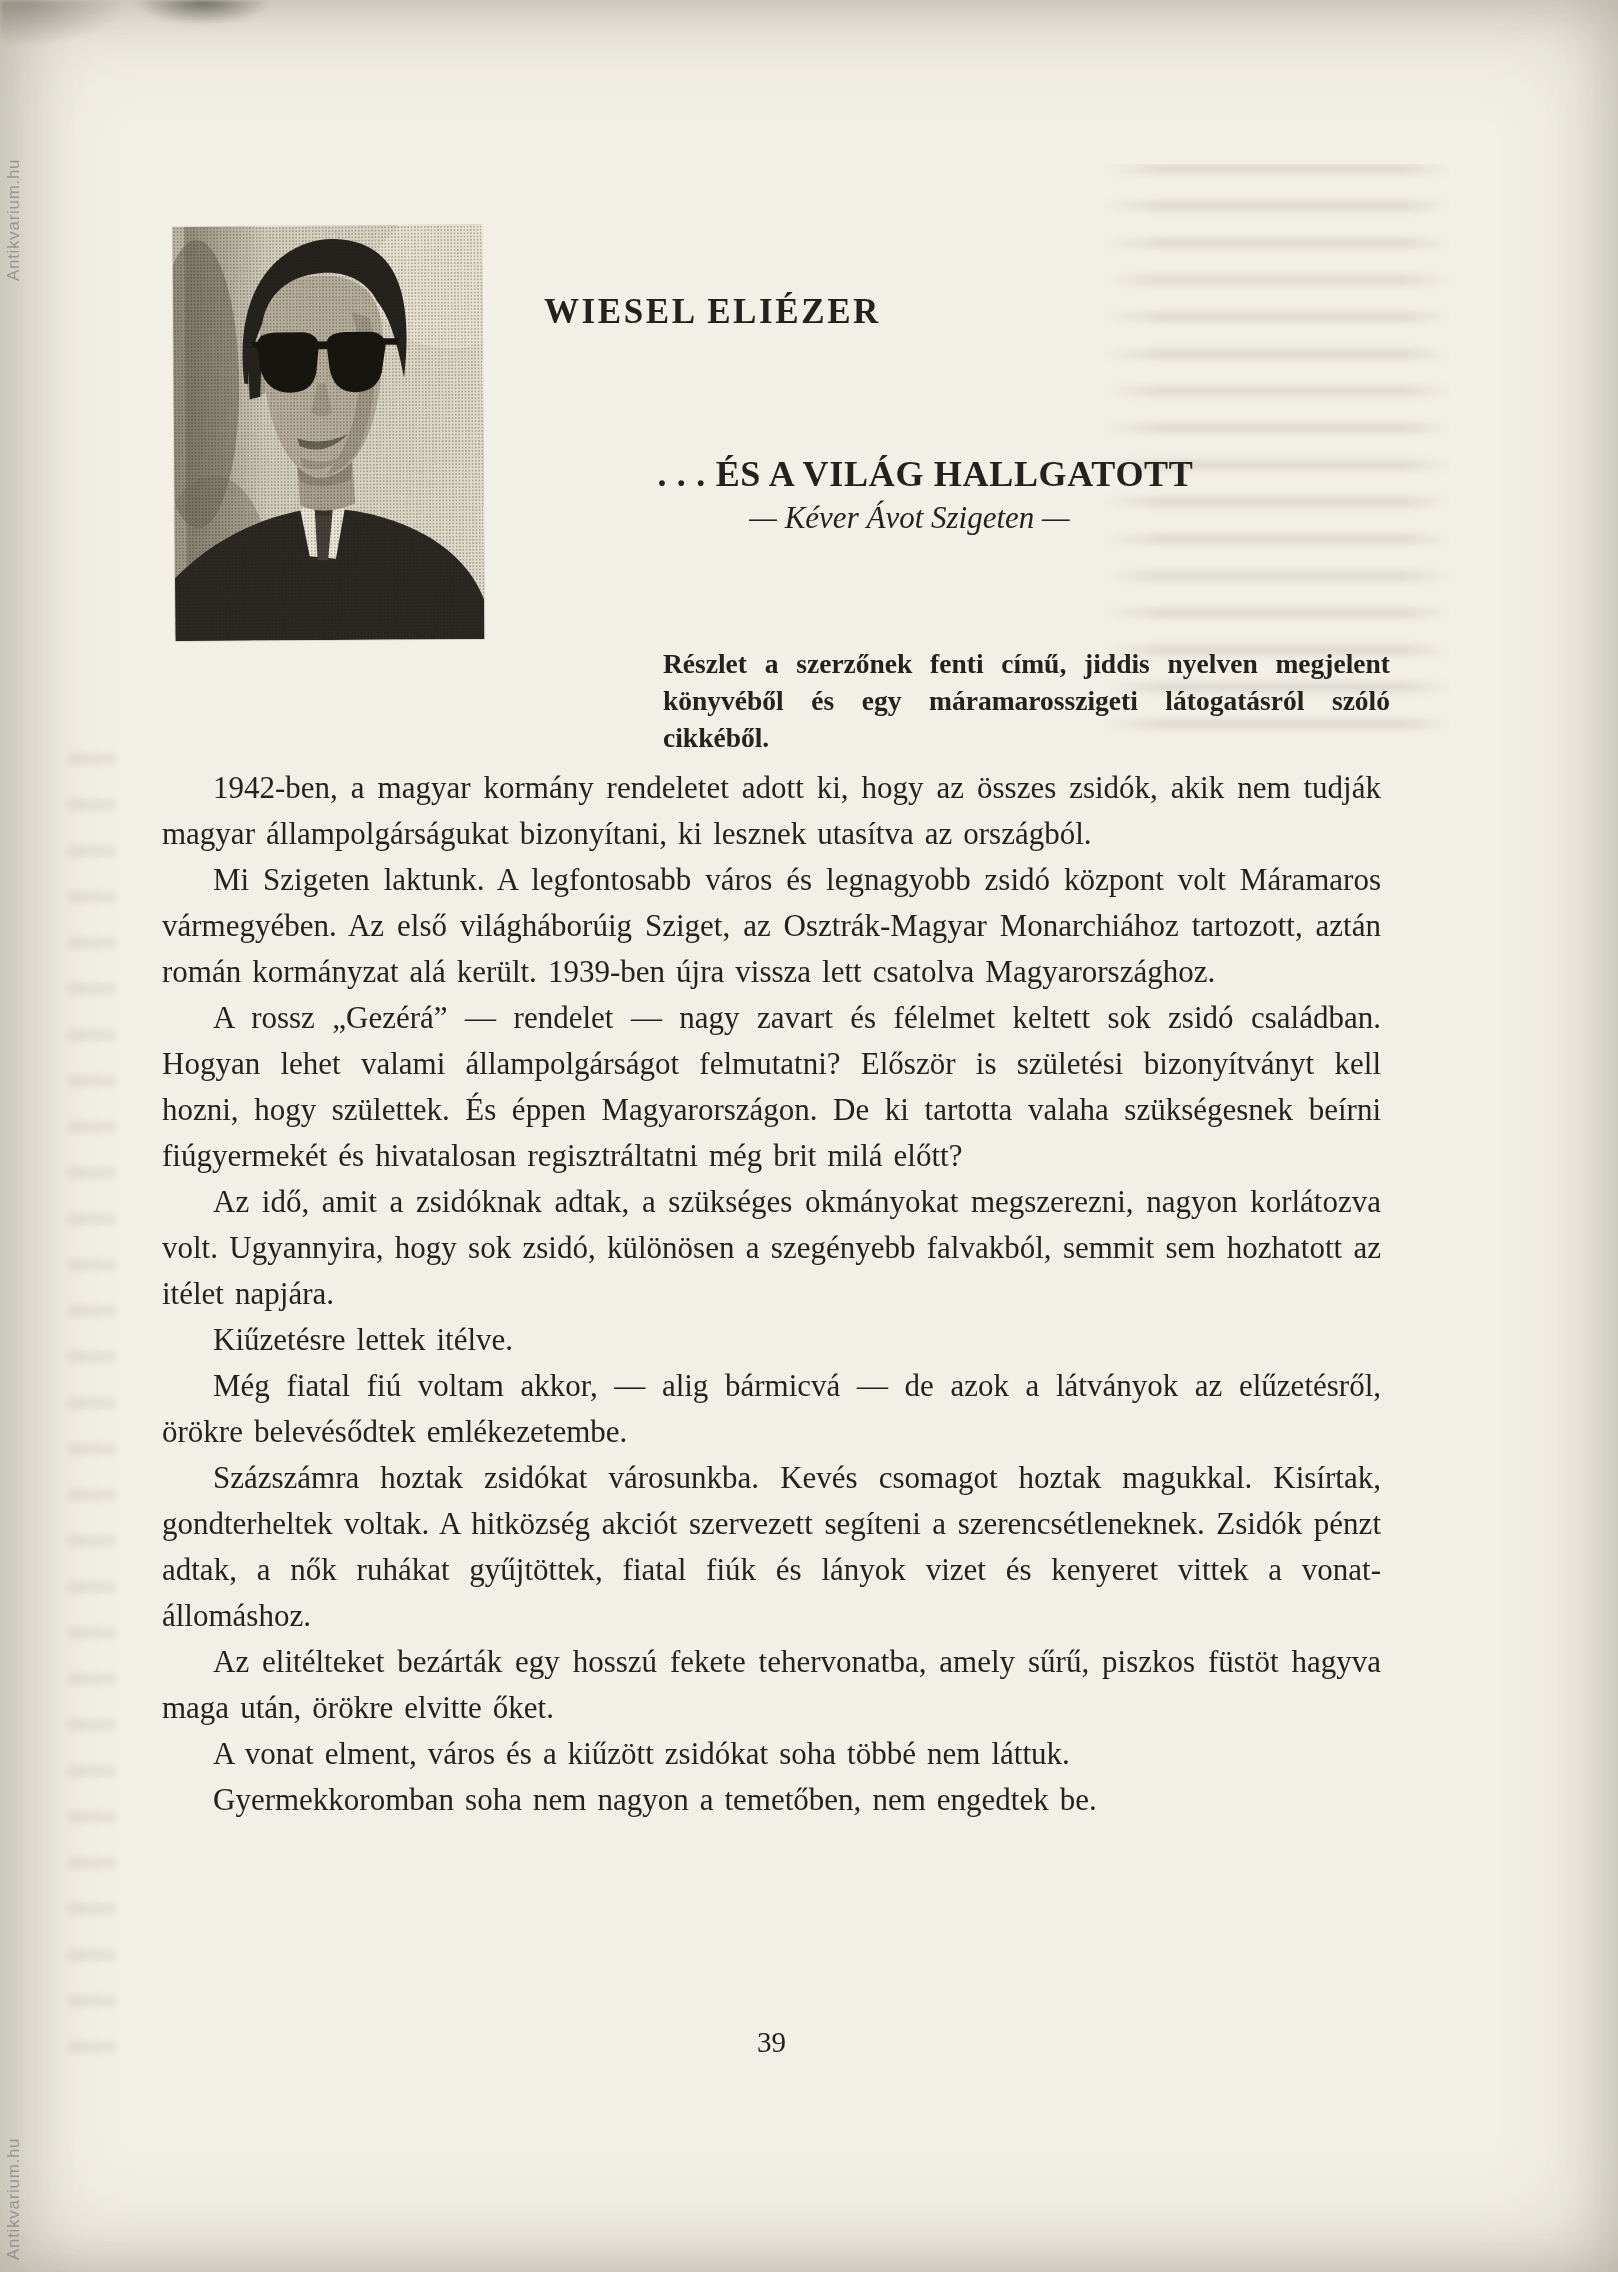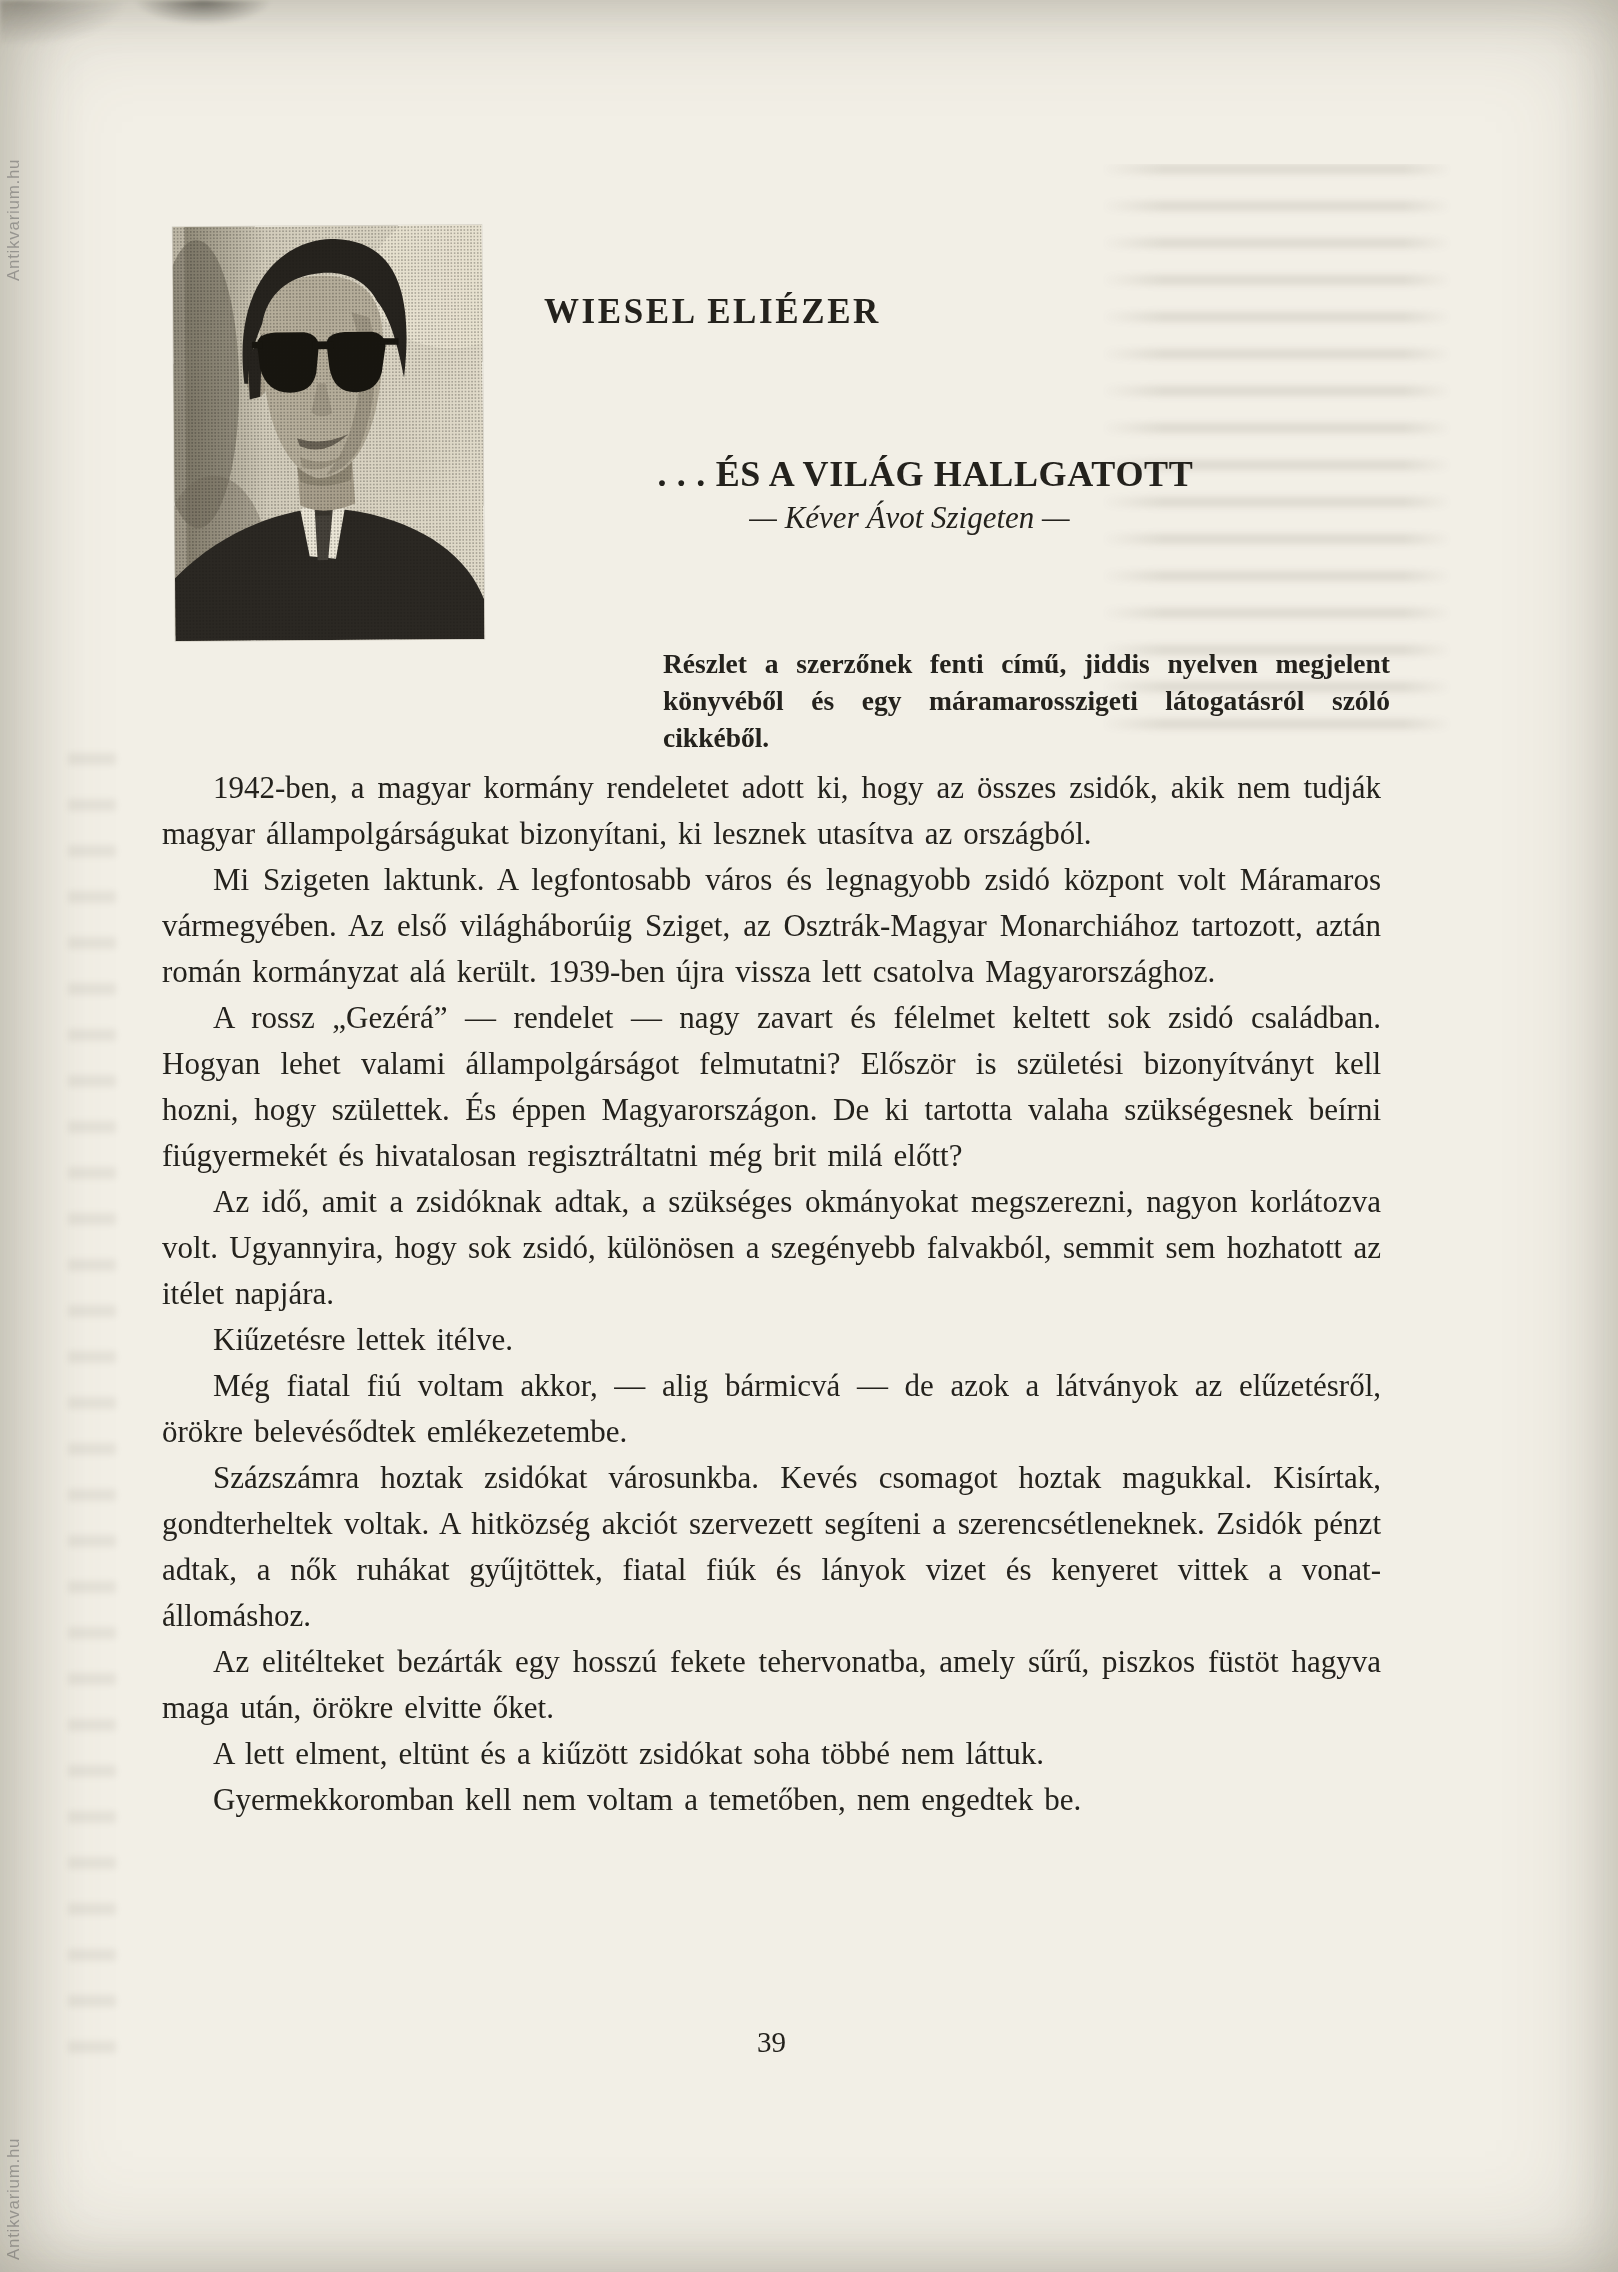--- a/index.html
+++ b/index.html
@@ -150,20 +150,20 @@
 
   <div class="body-text">
     <p>1942-ben, a magyar kormány rendeletet adott ki, hogy az összes zsidók, akik nem tudják magyar állampolgárságukat bizonyítani, ki lesznek utasítva az országból.</p>
     <p>Mi Szigeten laktunk. A legfontosabb város és legnagyobb zsidó központ volt Máramaros vármegyében. Az első világháborúig Sziget, az Osztrák-Magyar Monarchiához tartozott, aztán román kormányzat alá került. 1939-ben újra vissza lett csatolva Magyarországhoz.</p>
     <p>A rossz „Gezérá” — rendelet — nagy zavart és félelmet keltett sok zsidó családban. Hogyan lehet valami állampolgárságot felmutatni? Először is születési bizonyítványt kell hozni, hogy születtek. És éppen Magyarországon. De ki tartotta valaha szükségesnek beírni fiúgyermekét és hivatalosan regisztráltatni még brit milá előtt?</p>
     <p>Az idő, amit a zsidóknak adtak, a szükséges okmányokat megszerezni, nagyon korlátozva volt. Ugyannyira, hogy sok zsidó, különösen a szegényebb falvakból, semmit sem hozhatott az itélet napjára.</p>
     <p>Kiűzetésre lettek itélve.</p>
     <p>Még fiatal fiú voltam akkor, — alig bármicvá — de azok a látványok az elűzetésről, örökre belevésődtek emlékezetembe.</p>
     <p>Százszámra hoztak zsidókat városunkba. Kevés csomagot hoztak magukkal. Kisírtak, gondterheltek voltak. A hitközség akciót szervezett segíteni a szerencsétleneknek. Zsidók pénzt adtak, a nők ruhákat gyűjtöttek, fiatal fiúk és lányok vizet és kenyeret vittek a vonat-állomáshoz.</p>
     <p>Az elitélteket bezárták egy hosszú fekete tehervonatba, amely sűrű, piszkos füstöt hagyva maga után, örökre elvitte őket.</p>
-    <p>A lett elment, eltünt és a kiűzött zsidókat soha többé nem láttuk.</p>
-    <p>Gyermekkoromban kell nem voltam a temetőben, nem engedtek be.</p>
+    <p>A vonat elment, város és a kiűzött zsidókat soha többé nem láttuk.</p>
+    <p>Gyermekkoromban soha nem nagyon a temetőben, nem engedtek be.</p>
   </div>
 
   <div class="page-number">39</div>
 
 </div>
 
 
 </body></html>

